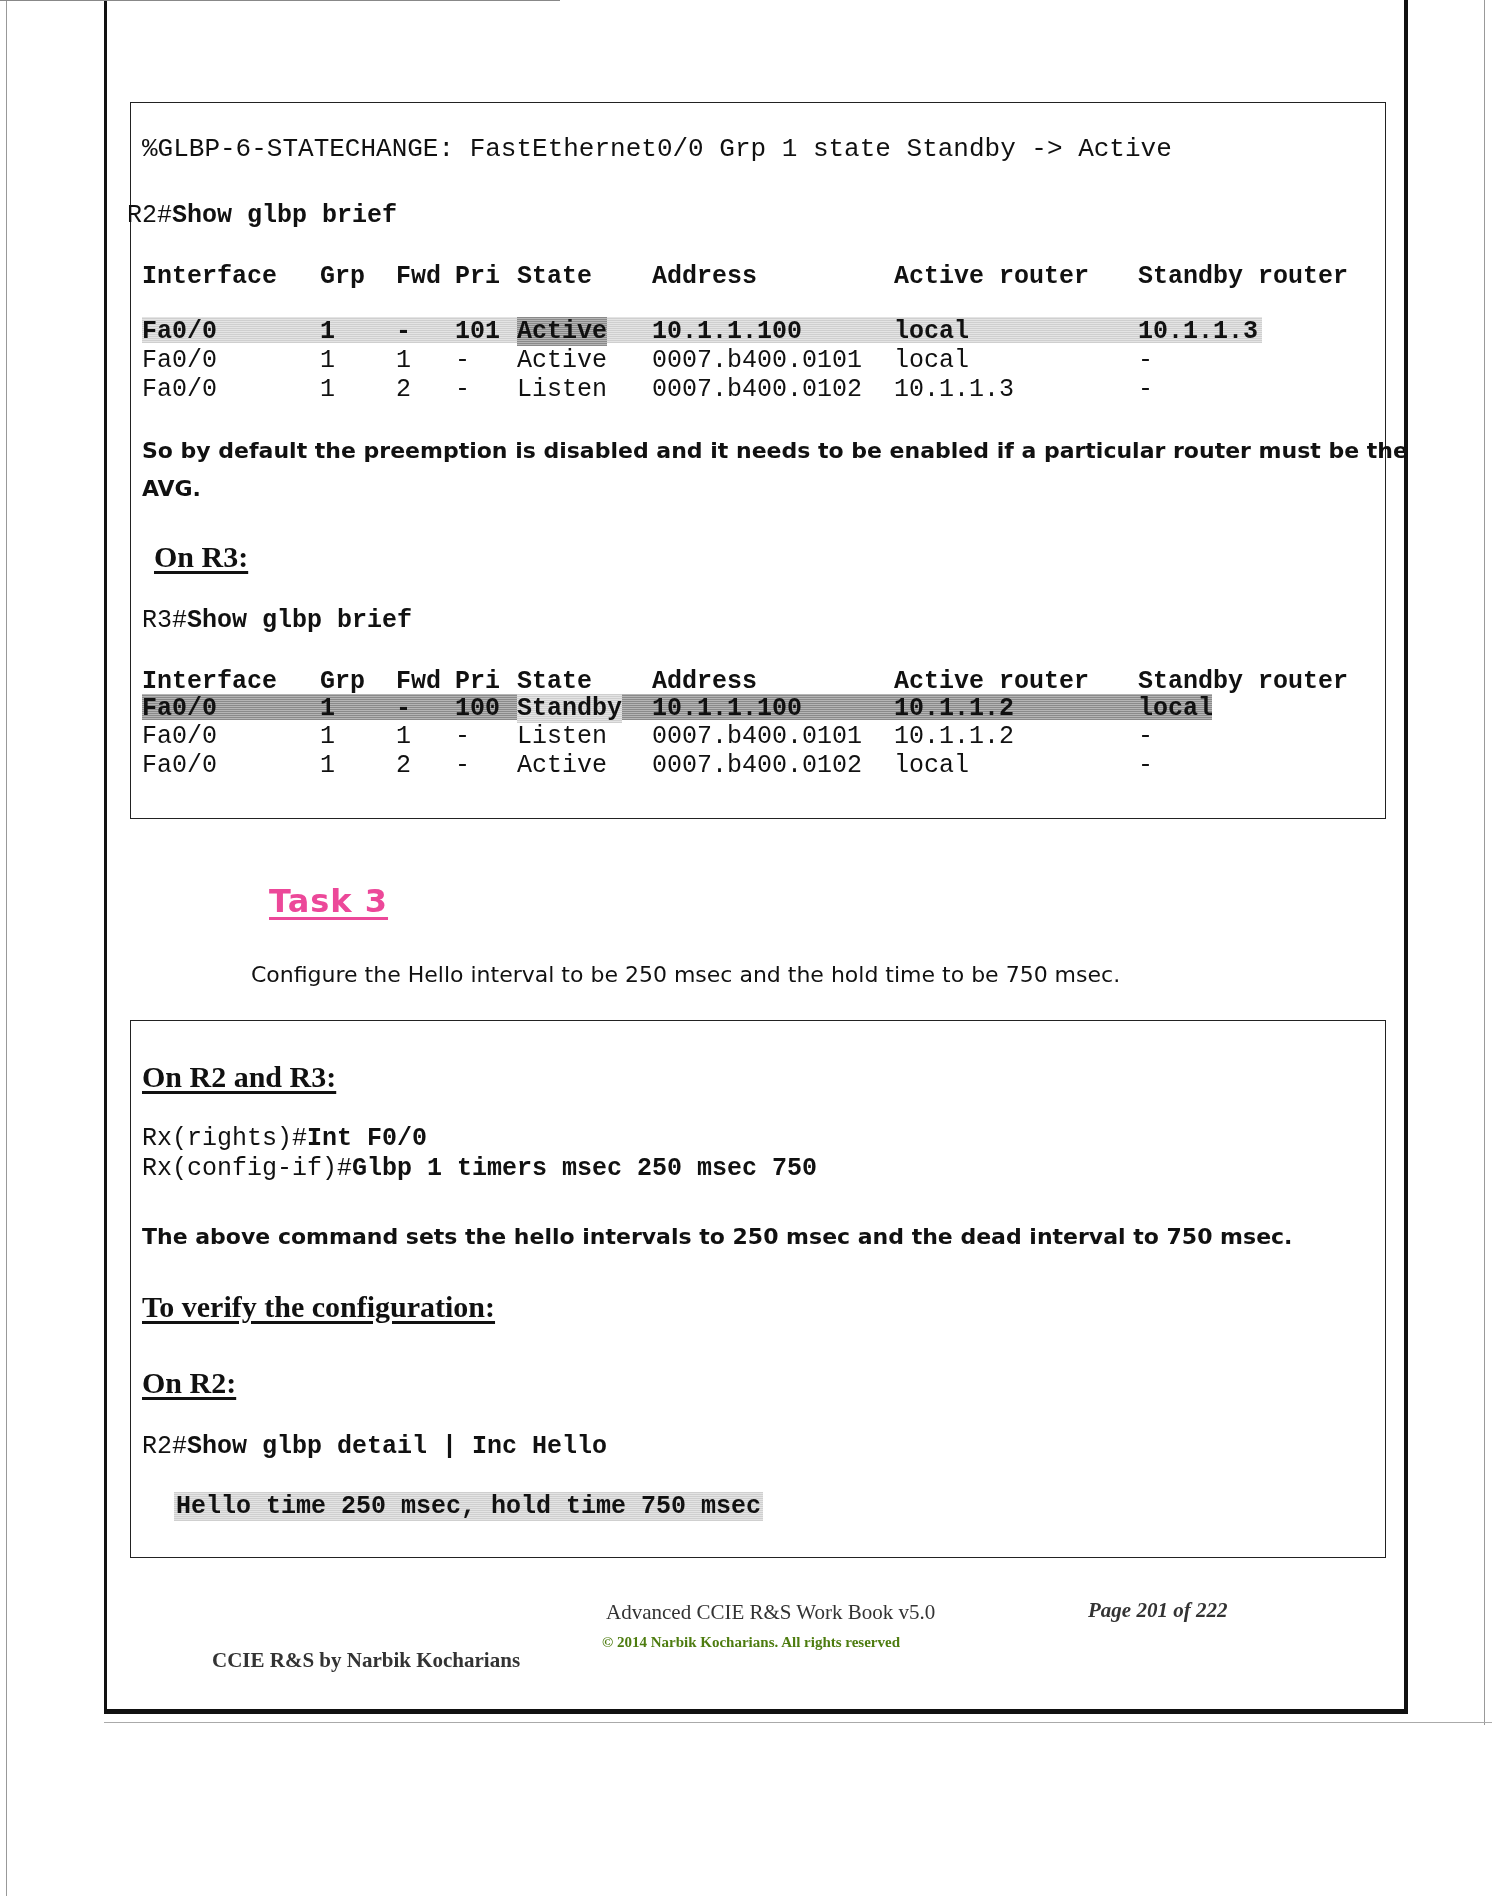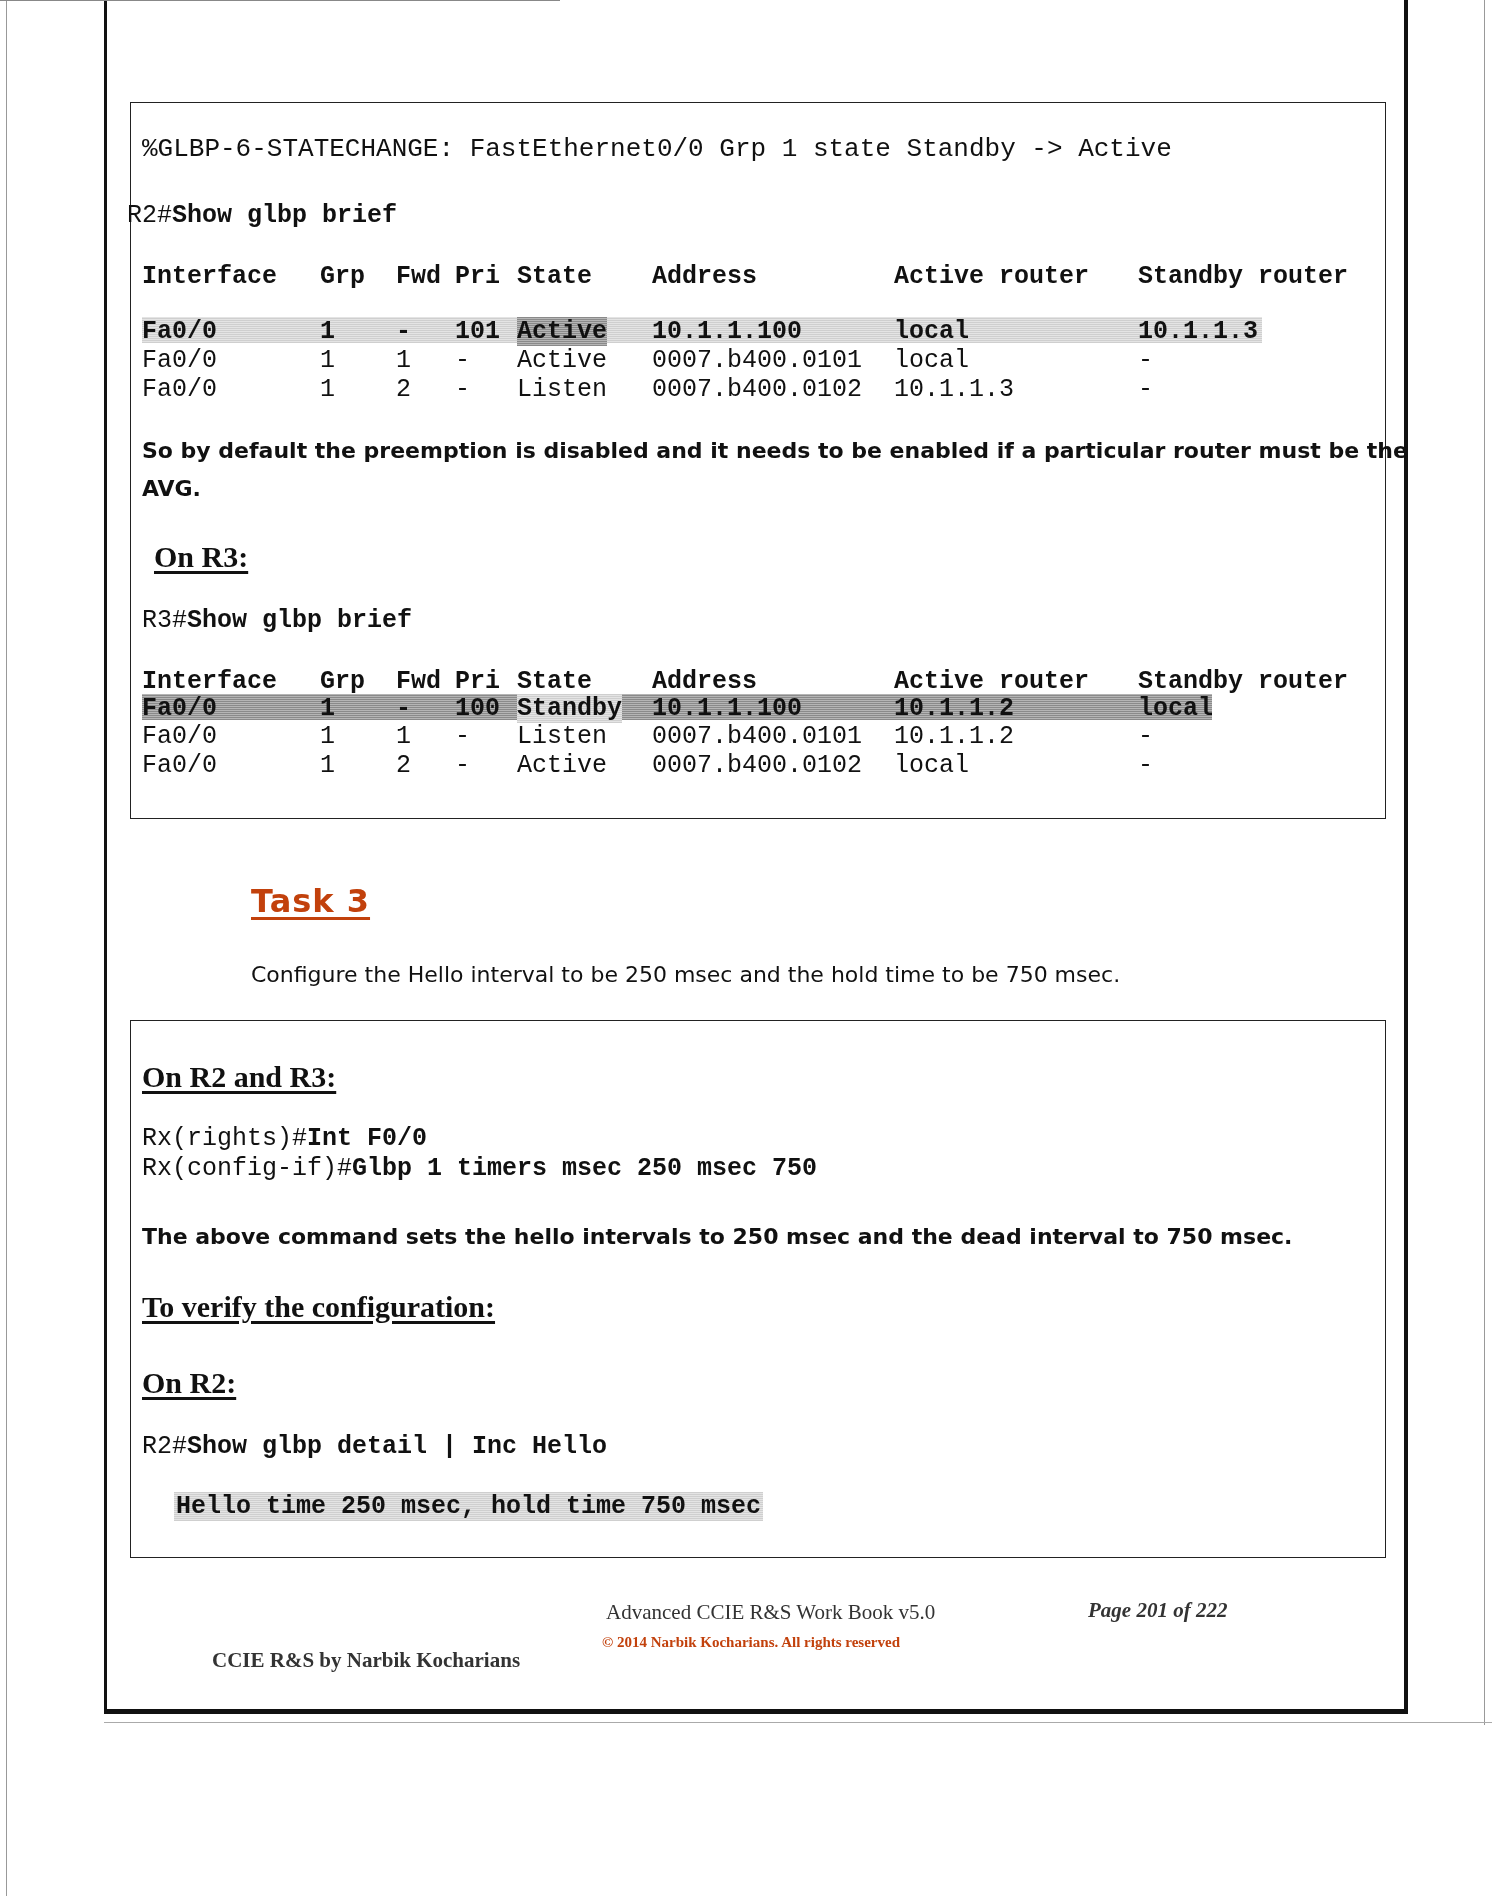--- a/index.html
+++ b/index.html
@@ -7,25 +7,25 @@
   .abs { position:absolute; white-space:pre; }
   .frame { position:absolute; left:104px; top:-4px; width:1304px; height:1718px; border-left:3px solid #111; border-right:4px solid #111; border-bottom:5px solid #111; box-sizing:border-box; }
   .scan-line { position:absolute; height:1px; background:#888; }
   .vline { position:absolute; width:1px; background:#999; }
   .box { position:absolute; border:1.5px solid #222; box-sizing:border-box; }
   .mono { font-family:"Liberation Mono", "DejaVu Sans Mono", monospace; font-size:25px; }
   .b { font-weight:bold; }
   .serif-head { font-family:"Liberation Serif", serif; font-size:30px; font-weight:bold; text-decoration:underline; text-underline-offset:4px; }
   .sans-bold { font-family:"DejaVu Sans", sans-serif; font-size:22px; font-weight:bold; }
   .sans { font-family:"DejaVu Sans", sans-serif; font-size:22px; }
-  .task { font-family:"DejaVu Sans", sans-serif; font-size:32px; font-weight:bold; text-decoration:underline; text-underline-offset:5px; color:#c2410c; letter-spacing:1px; }
+  .task { font-family:"DejaVu Sans", sans-serif; font-size:32px; font-weight:bold; text-decoration:underline; text-underline-offset:5px; color:#ec4899; letter-spacing:1px;margin-left:18px; }
   .hl { background:repeating-linear-gradient(0deg,#cfcfcf 0 1px,#e4e4e4 1px 2px); }
   .hl-dark { background:repeating-linear-gradient(0deg,#8a8a8a 0 1px,#b5b5b5 1px 2px); }
   .foot { font-family:"Liberation Serif", serif; font-size:21px; color:#333; }
-  .foot-small { font-family:"Liberation Serif", serif; font-size:15px; color:#c2410c; font-weight:bold; }
+  .foot-small { font-family:"Liberation Serif", serif; font-size:15px; color:#4d7c0f; font-weight:bold; }
   .row { position:absolute; left:0; }
   .cell { position:absolute; top:0; }
 </style>
 </head>
 <body>
 
 <div class="frame"></div>
 <div class="vline" style="left:6px; top:0; height:2070px;"></div>
 <div class="vline" style="left:1484px; top:0; height:1725px;"></div>
 <div class="scan-line" style="left:0; top:0; width:560px;"></div>

